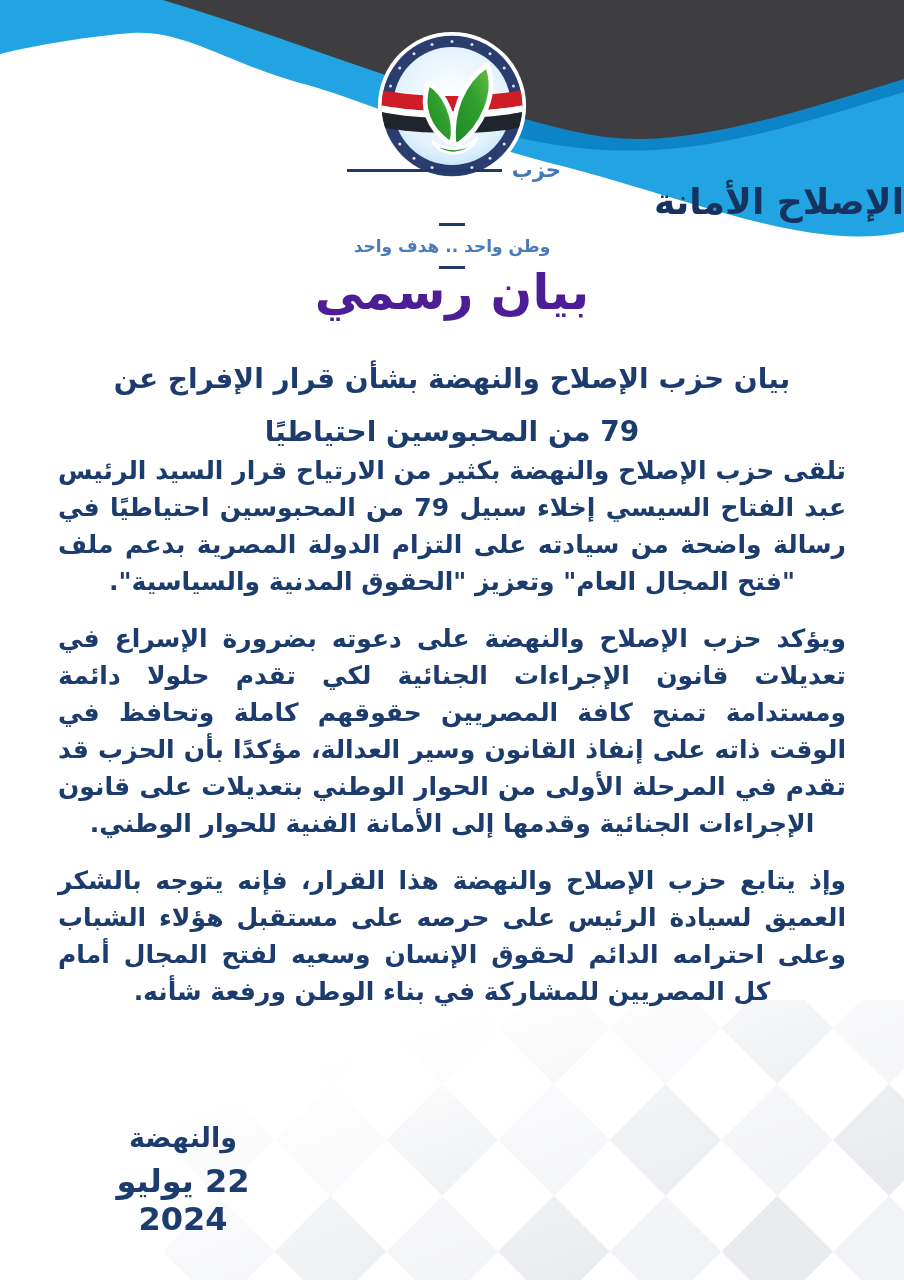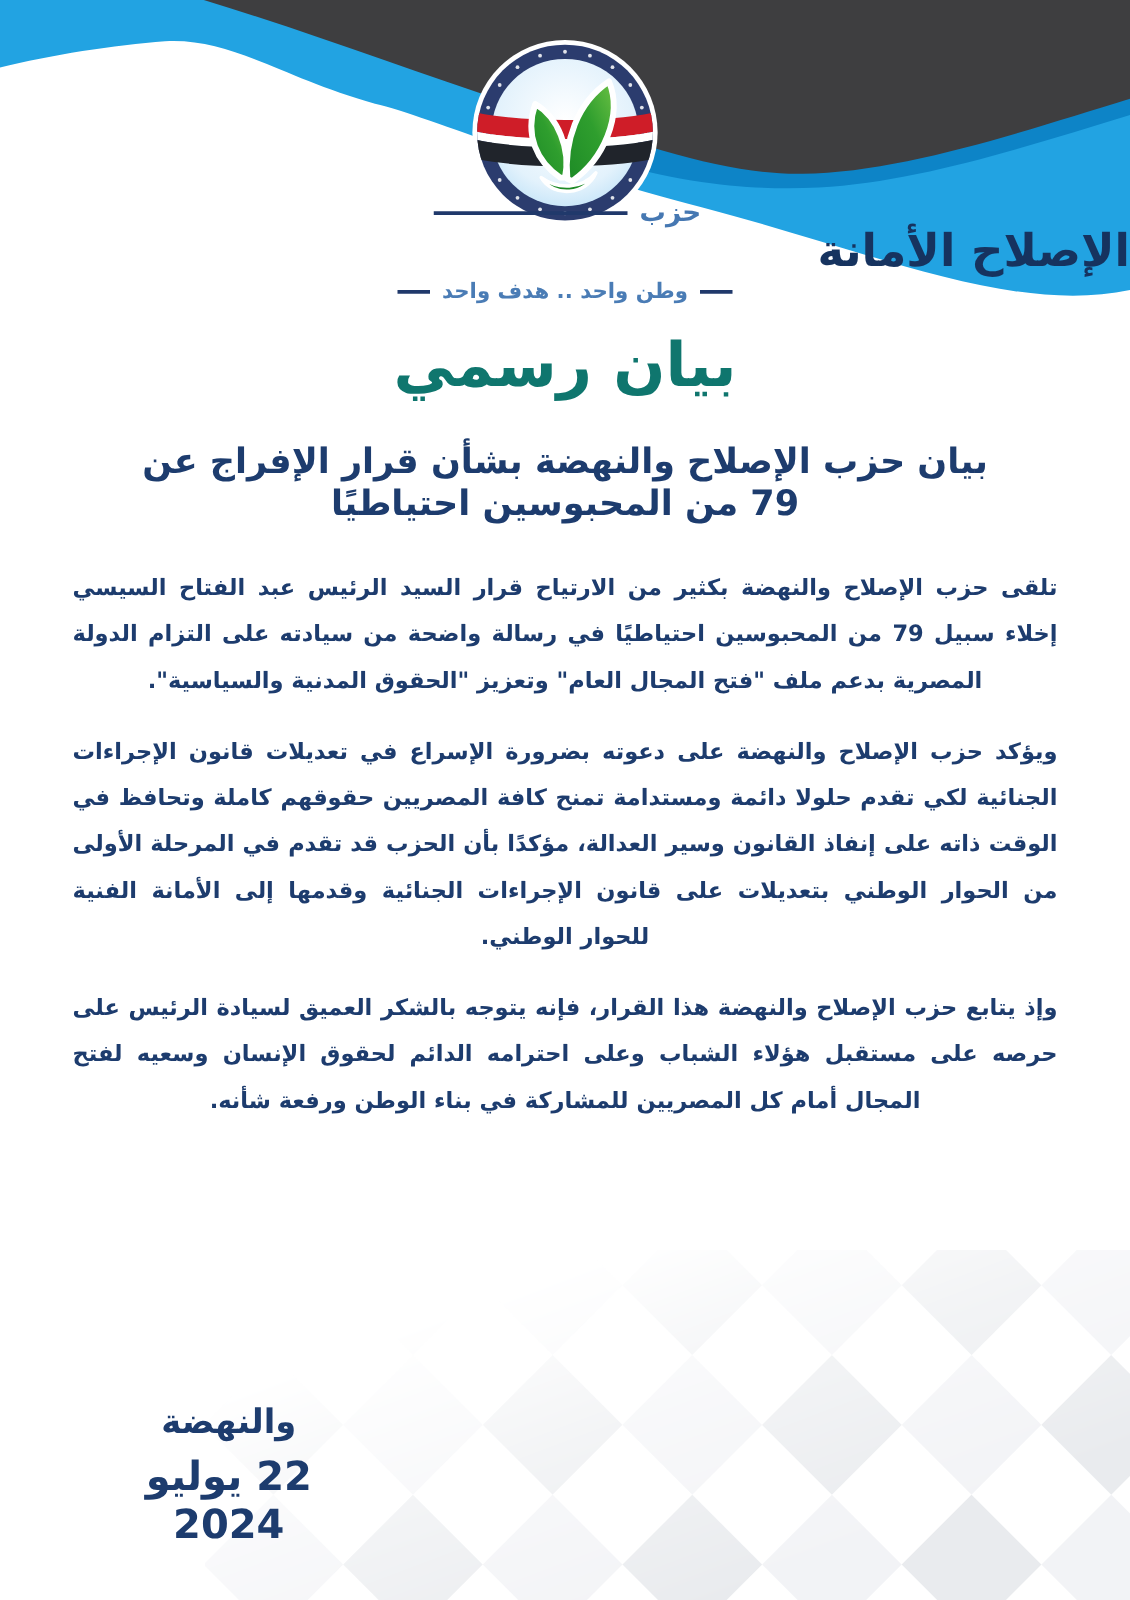--- a/index.html
+++ b/index.html
@@ -12,30 +12,30 @@
   .header{position:absolute;top:0;left:0;width:904px;height:260px;z-index:1;}
   .header svg{display:block;}
   
   .logo{position:absolute;top:30px;left:50%;transform:translateX(-50%);width:152px;height:152px;z-index:3;}
   
   .brand{position:absolute;top:158px;left:0;width:904px;text-align:right;z-index:3;}
   .brand-top{display:flex;align-items:center;justify-content:center;width:218px;margin:0 auto;direction:ltr;}
   .brand-top .rule{flex:1;height:3px;background:#20396b;margin-left:4px;margin-right:10px;}
   .brand-word{color:#4678b2;font-size:21px;font-weight:bold;}
   .brand-name{color:#16335f;font-size:36px;font-weight:bold;line-height:38px;margin-top:1px;letter-spacing:0;}
-  .brand-tagline{display:flex;align-items:center;justify-content:center;gap:10px;margin-top:2px;direction:rtl;}
+  .brand-tagline{display:flex;align-items:center;justify-content:center;gap:10px;margin-top:2px;direction:rtl;flex-direction:column;}
   .brand-tagline .dash{width:26px;height:3px;background:#20396b;}
   .brand-tagline .tg{color:#4a7cb5;font-size:17px;font-weight:bold;}
   
   .title{position:absolute;top:264px;left:0;width:904px;margin:0;text-align:center;
-    color:#0f766e;font-size:49px;font-weight:bold;z-index:2;}
+    color:#4c1d95;font-size:49px;font-weight:bold;z-index:2;}
   .subtitle{position:absolute;top:352px;left:50%;transform:translateX(-50%);width:700px;margin:0;
-    text-align:center;direction:rtl;color:#1d3c6e;font-size:28px;font-weight:bold;line-height:34px;z-index:2;}
+    text-align:center;direction:rtl;color:#1d3c6e;font-size:28px;font-weight:bold;line-height:53px;z-index:2;}
   .content{position:absolute;top:452px;left:58px;width:788px;direction:rtl;z-index:2;
-    color:#1d3c6e;font-size:18px;font-weight:bold;line-height:37px;
+    color:#1d3c6e;font-size:25px;font-weight:bold;line-height:37px;
     text-align:justify;text-align-last:center;}
   .content p{margin:0 0 20px 0;}
   .footer{position:absolute;top:1122px;left:76px;width:214px;text-align:center;direction:rtl;
     color:#1d3c6e;font-weight:bold;z-index:2;}
   .footer .city{font-size:27px;}
   .footer .date{font-size:32px;margin-top:9px;}
   
   .pattern-wrap{position:absolute;right:0;bottom:0;width:740px;height:280px;z-index:0;overflow:hidden;
     -webkit-mask-image:linear-gradient(to top left,#000 22%,rgba(0,0,0,.55) 52%,transparent 78%);
     mask-image:linear-gradient(to top left,#000 22%,rgba(0,0,0,.55) 52%,transparent 78%);}

